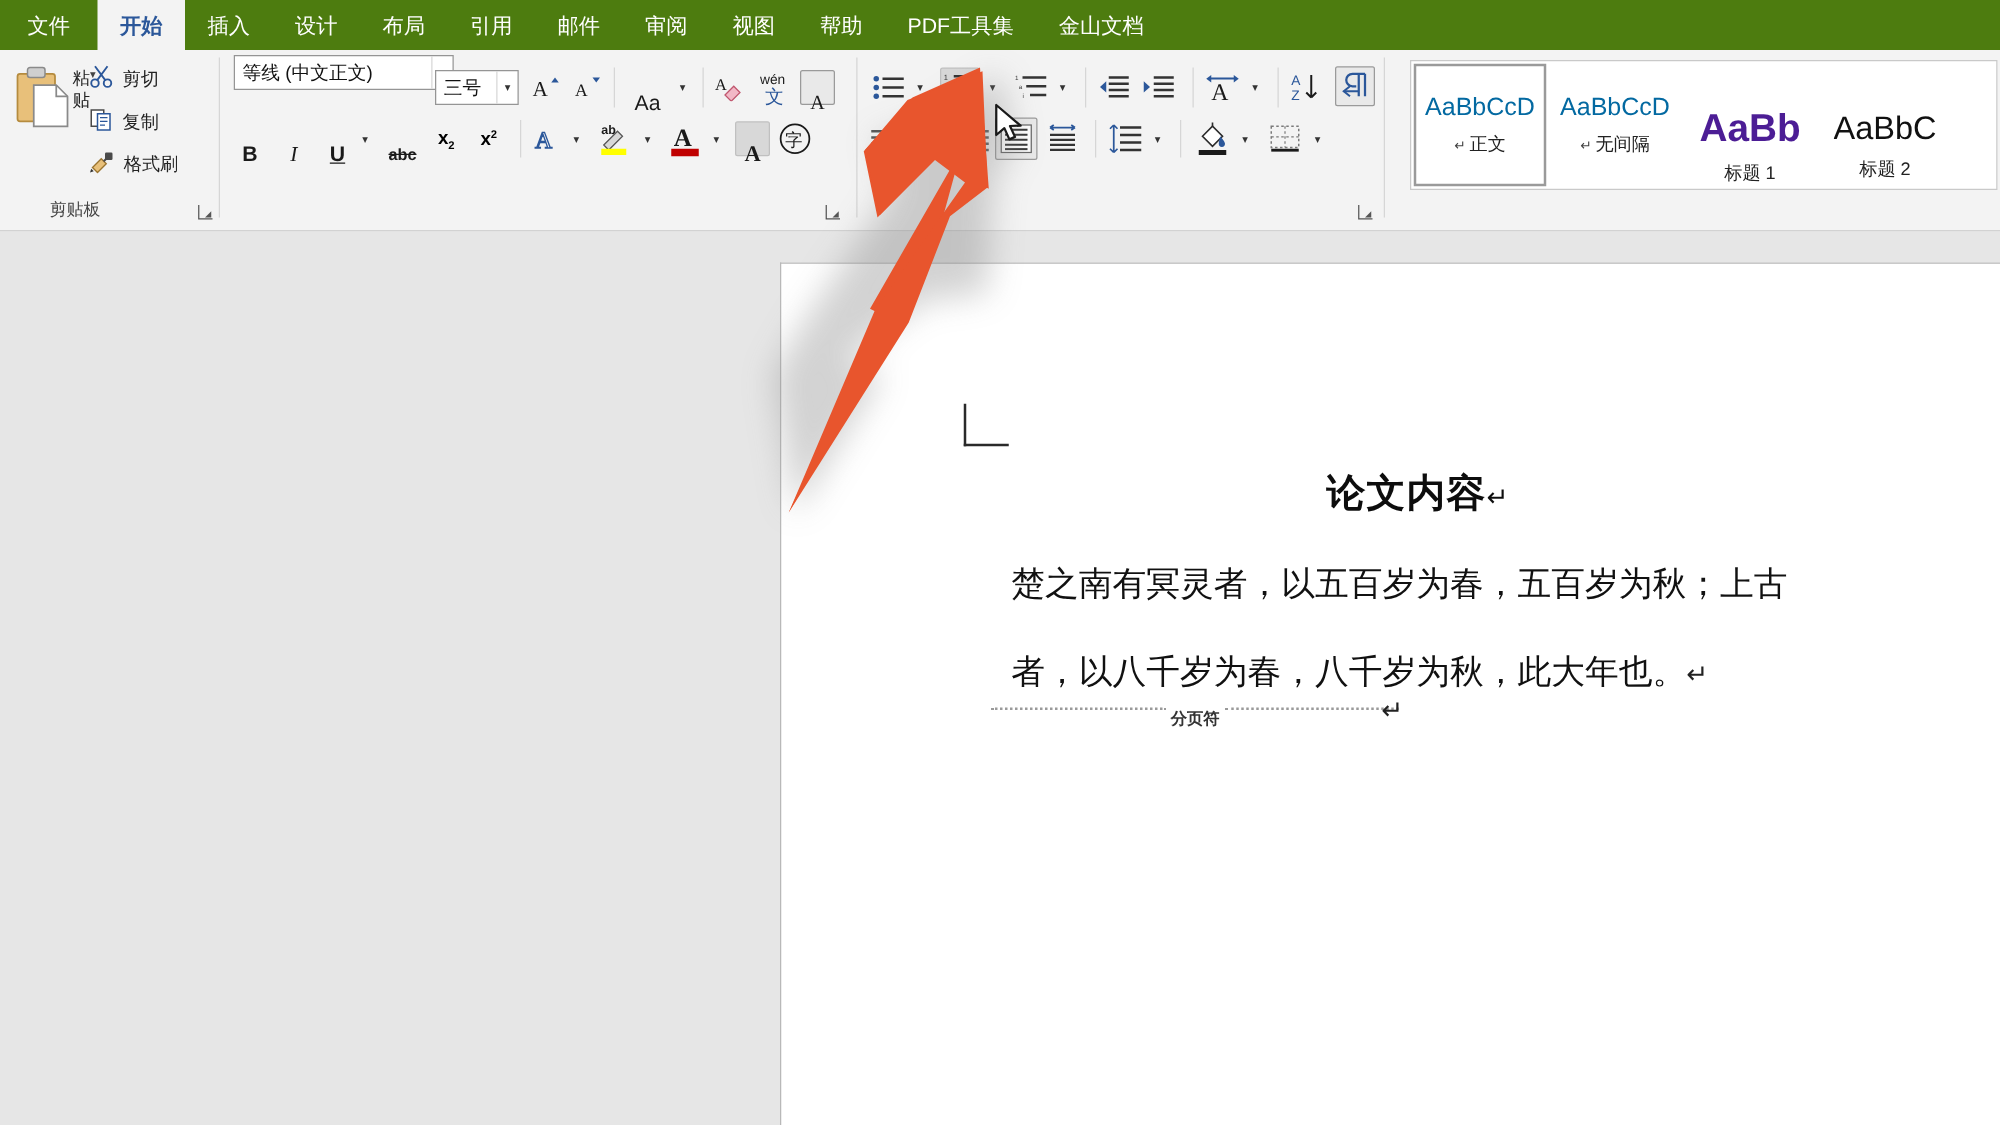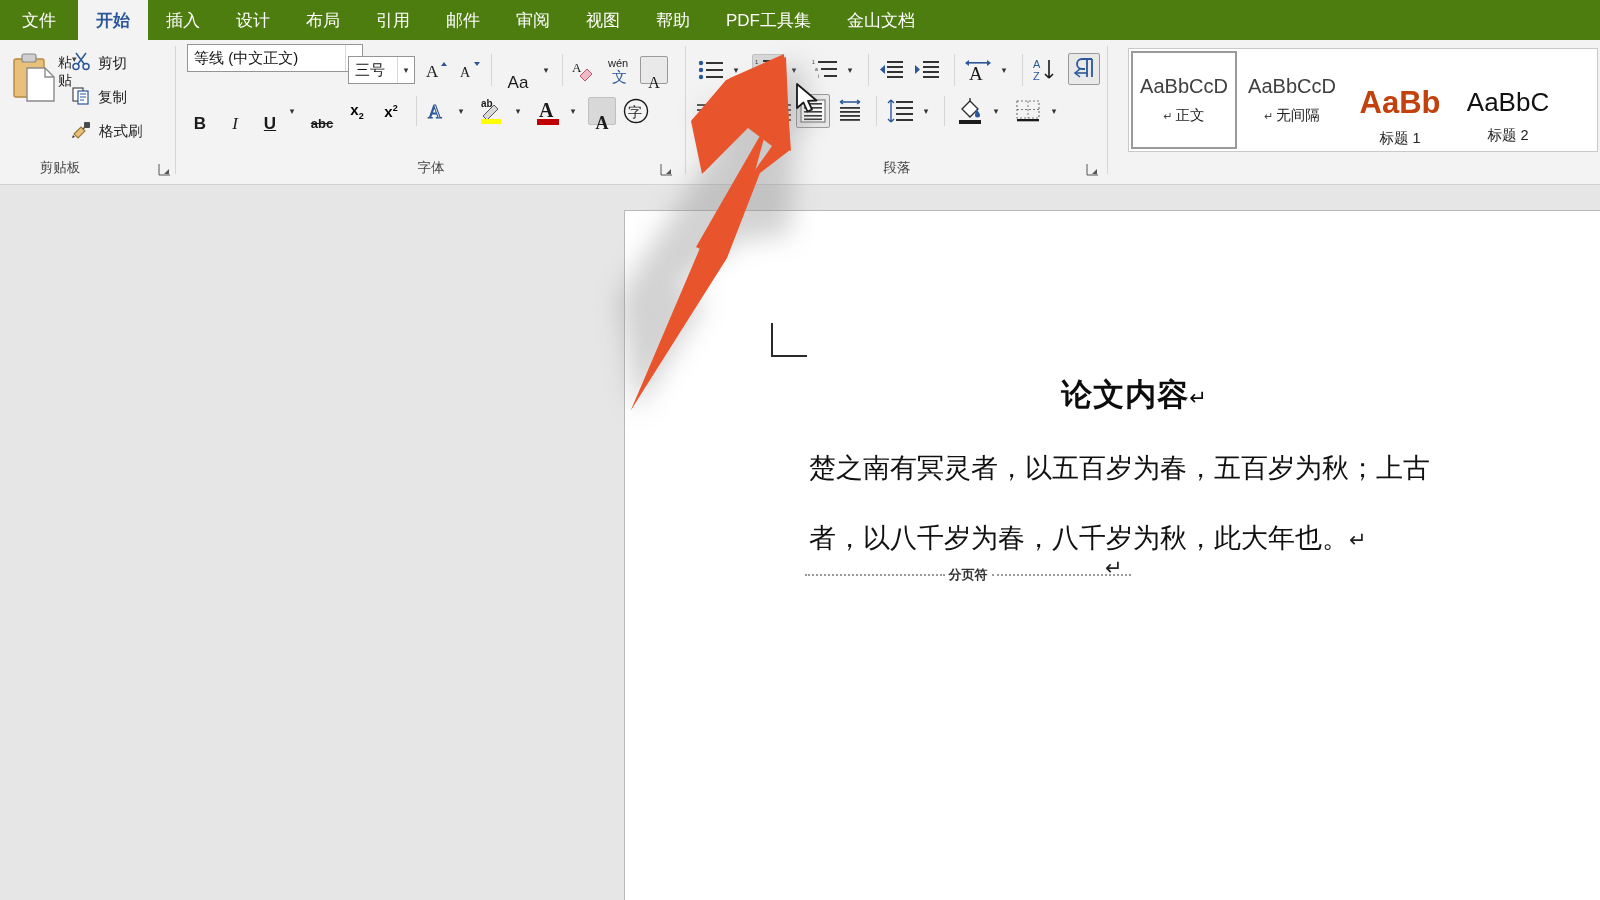--- a/index.html
+++ b/index.html
@@ -118,23 +118,23 @@
     display: flex; align-items: stretch;
     overflow: hidden;
   }
   .style-item {
     width: 106px; flex: none;
     display: flex; flex-direction: column; align-items: center; justify-content: center;
     border: 1px solid transparent;
     margin: 2px 0 2px 2px;
   }
   .style-item.active { border: 2px solid #9a9a9a; }
-  .style-preview { color: #404040; white-space: nowrap; overflow: hidden; }
+  .style-preview { color: #0369a1; white-space: nowrap; overflow: hidden; }
   .sp-normal { font-size: 20px; font-family: "Liberation Sans", sans-serif; }
-  .sp-h1 { font-size: 31px; font-weight: bold; color: #c2410c; margin-top: 33px; }
+  .sp-h1 { font-size: 31px; font-weight: bold; color: #4c1d95; margin-top: 33px; }
   .sp-h2 { font-size: 26px; color: #111; margin-top: 32px; }
   .style-name { font-size: 14.5px; color: #222; margin-top: 8px; white-space: nowrap; }
   .pilcrow { font-size: 11px; color: #444; margin-right: 3px; }
 
   
   .doc-area {
     position: absolute; top: 186px; left: 0;
     width: 1600px; height: 714px;
     background: #e6e6e6;
   }
@@ -164,23 +164,23 @@
     position: absolute; top: 222px; left: 184px; right: -60px;
   }
   .doc-line {
     font-size: 27px; color: #111;
     font-family: "DejaVu Sans", "Liberation Sans", sans-serif;
     line-height: 70px;
     white-space: nowrap;
   }
   .doc-line .mk { font-size: 21px; color: #222; }
   .pagebreak {
-    position: absolute; top: 355px; left: 180px;
+    position: absolute; top: 355px; left: 168px;
     width: 326px;
-    display: flex; align-items: center;
+    display: flex; align-items: flex-start;
     font-size: 13px; color: #333;
   }
   .pb-dots { flex: 1; border-bottom: 2px dotted #9a9a9a; height: 1px; }
   .pb-label { padding: 0 4px; white-space: nowrap; font-weight: bold; }
   .pb-mark { position: absolute; left: 480px; top: 345px; font-size: 21px; color: #222; }
 
   
   .arrow-wrap {
     position: absolute; left: 0; top: 0;
     width: 1600px; height: 900px;
@@ -369,21 +369,20 @@
       <div class="btn sel" style="left:412px; top:57px; width:28px; height:28px;">
         <span class="tb tb-b" style="font-family:'Liberation Serif',serif; font-size:18px;">A</span>
       </div>
       <div class="btn" style="left:444px; top:55px; width:32px; height:32px;">
         <svg width="28" height="28" viewBox="0 0 28 28">
           <circle cx="14" cy="14" r="11.5" fill="none" stroke="#1a1a1a" stroke-width="1.4"></circle>
           <text x="6" y="20" font-family="DejaVu Sans, sans-serif" font-size="14" fill="#1a1a1a">字</text>
         </svg>
       </div>
 
-      <div class="group-label" style="left:0; width:510px;">字体</div>
       <div class="dlg-launcher" style="left:484px;">
         <svg width="13" height="13" viewBox="0 0 13 13">
             <path d="M1 1v11h11" fill="none" stroke="#555" stroke-width="1"></path>
             <path d="M11 6v5H6z" fill="#555"></path>
           </svg>
       </div>
       <div class="group-sep" style="left:509px;"></div>
     </div>
 
     <div class="group" style="left:686px; width:422px;">
@@ -561,21 +560,20 @@
         <svg width="26" height="24" viewBox="0 0 26 24">
           <rect x="2" y="2" width="22" height="17" fill="none" stroke="#7a7a7a" stroke-width="1.2" stroke-dasharray="2 2"></rect>
           <path d="M2 10.5h22M13 2v17" stroke="#7a7a7a" stroke-width="1" stroke-dasharray="2 2"></path>
           <rect x="2" y="20" width="22" height="2.3" fill="#1a1a1a"></rect>
         </svg>
       </div>
       <div class="btn" style="left:360px; top:60px; width:16px; height:22px;">
         <span class="caret">▾</span>
       </div>
 
-      <div class="group-label" style="left:0; width:422px;">段落</div>
       <div class="dlg-launcher" style="left:400px;">
         <svg width="13" height="13" viewBox="0 0 13 13">
             <path d="M1 1v11h11" fill="none" stroke="#555" stroke-width="1"></path>
             <path d="M11 6v5H6z" fill="#555"></path>
           </svg>
       </div>
       <div class="group-sep" style="left:421px;"></div>
     </div>
 
     <div class="styles-box">

